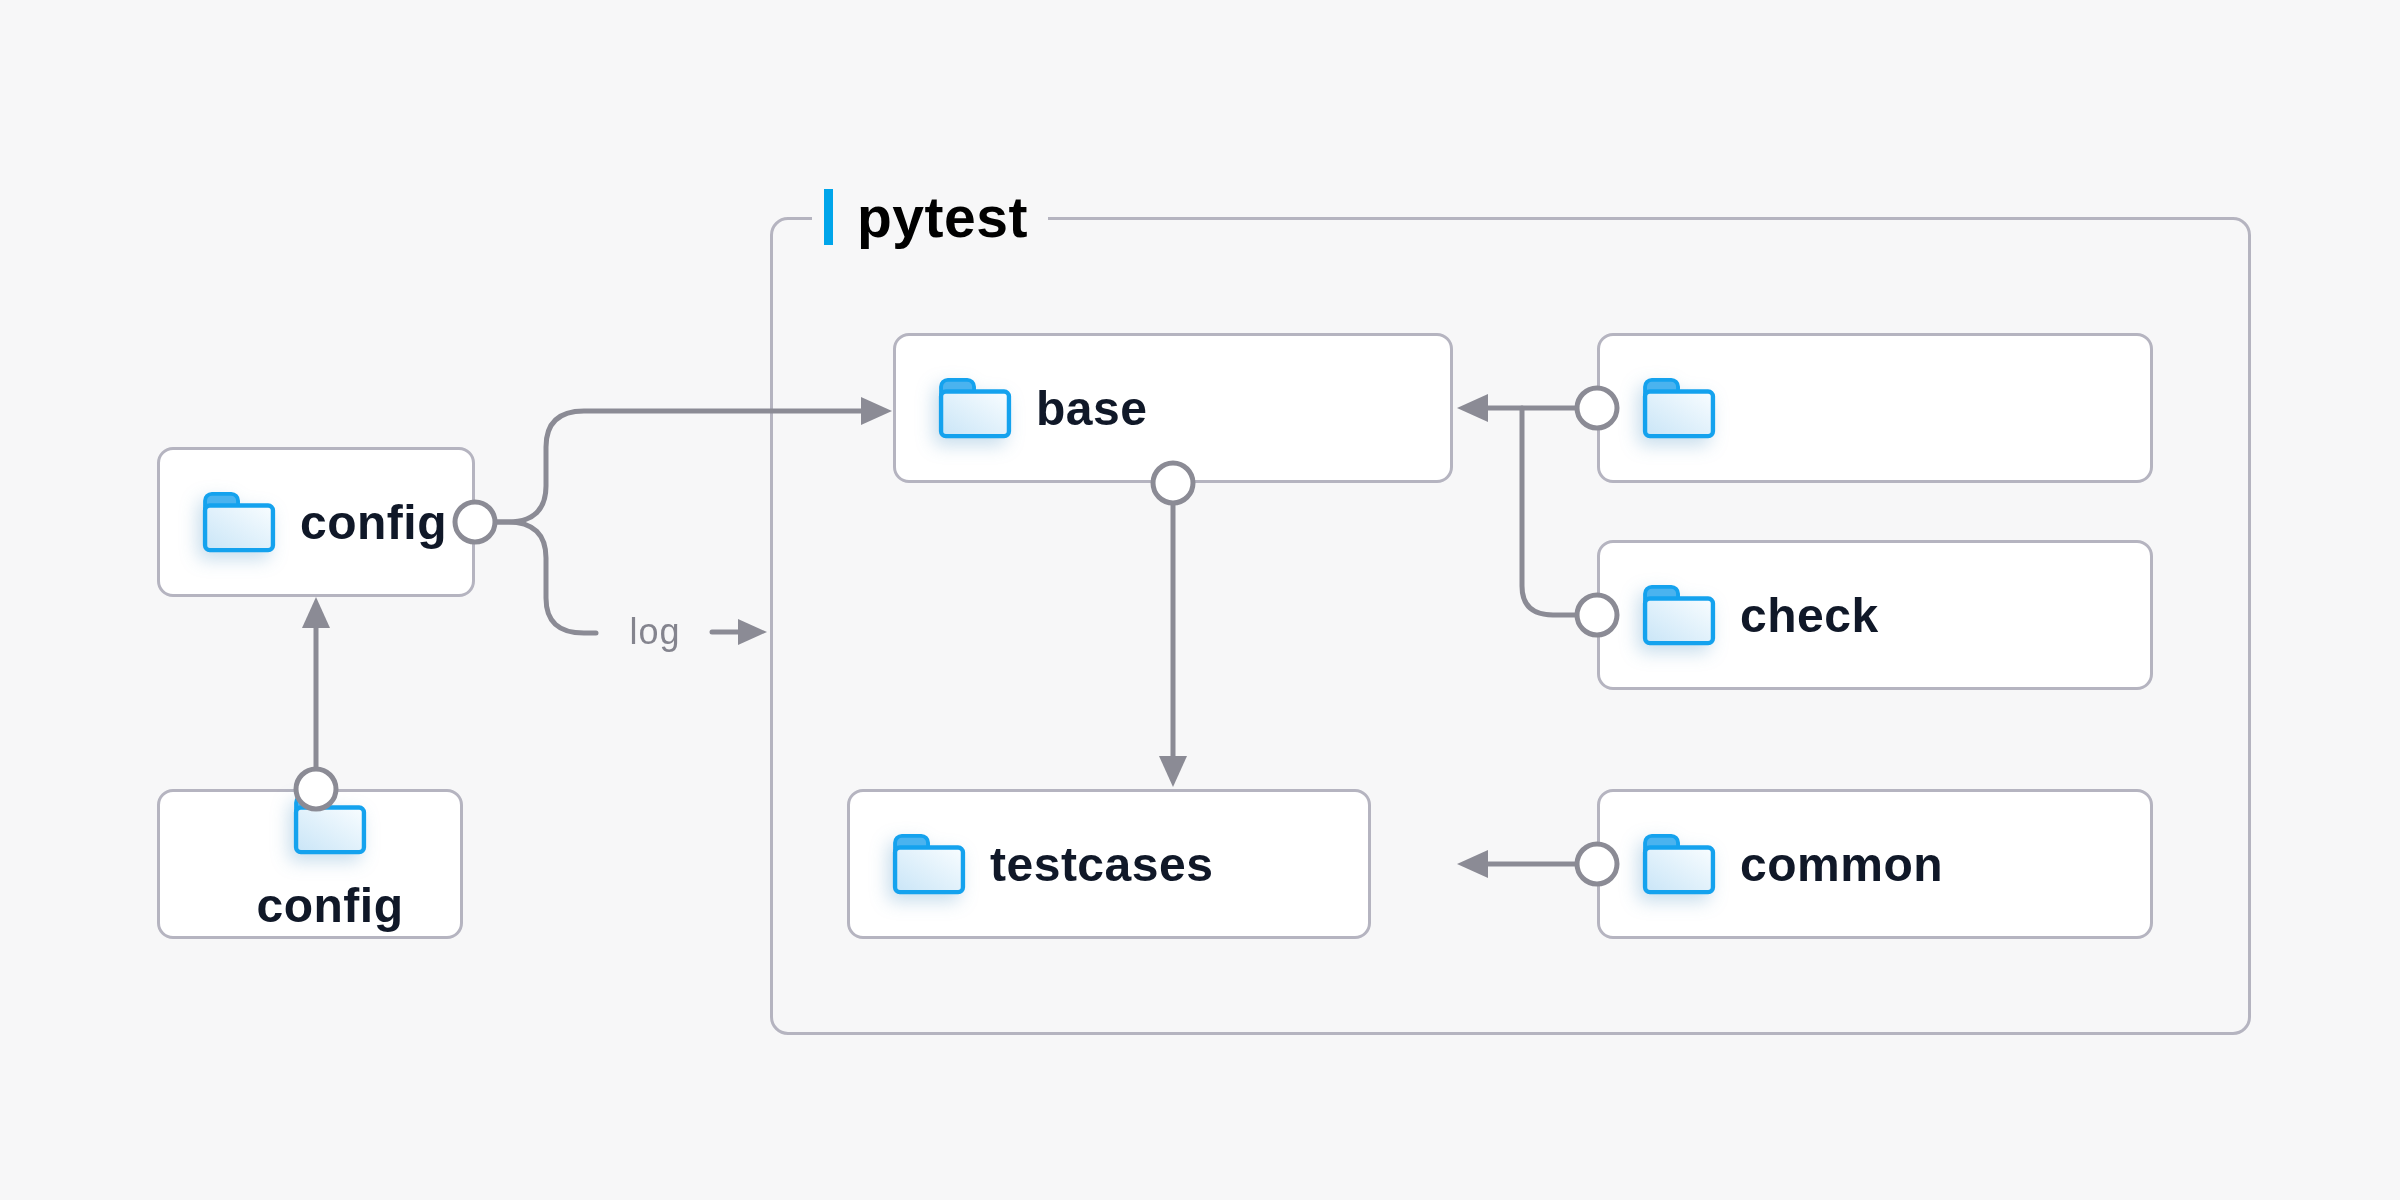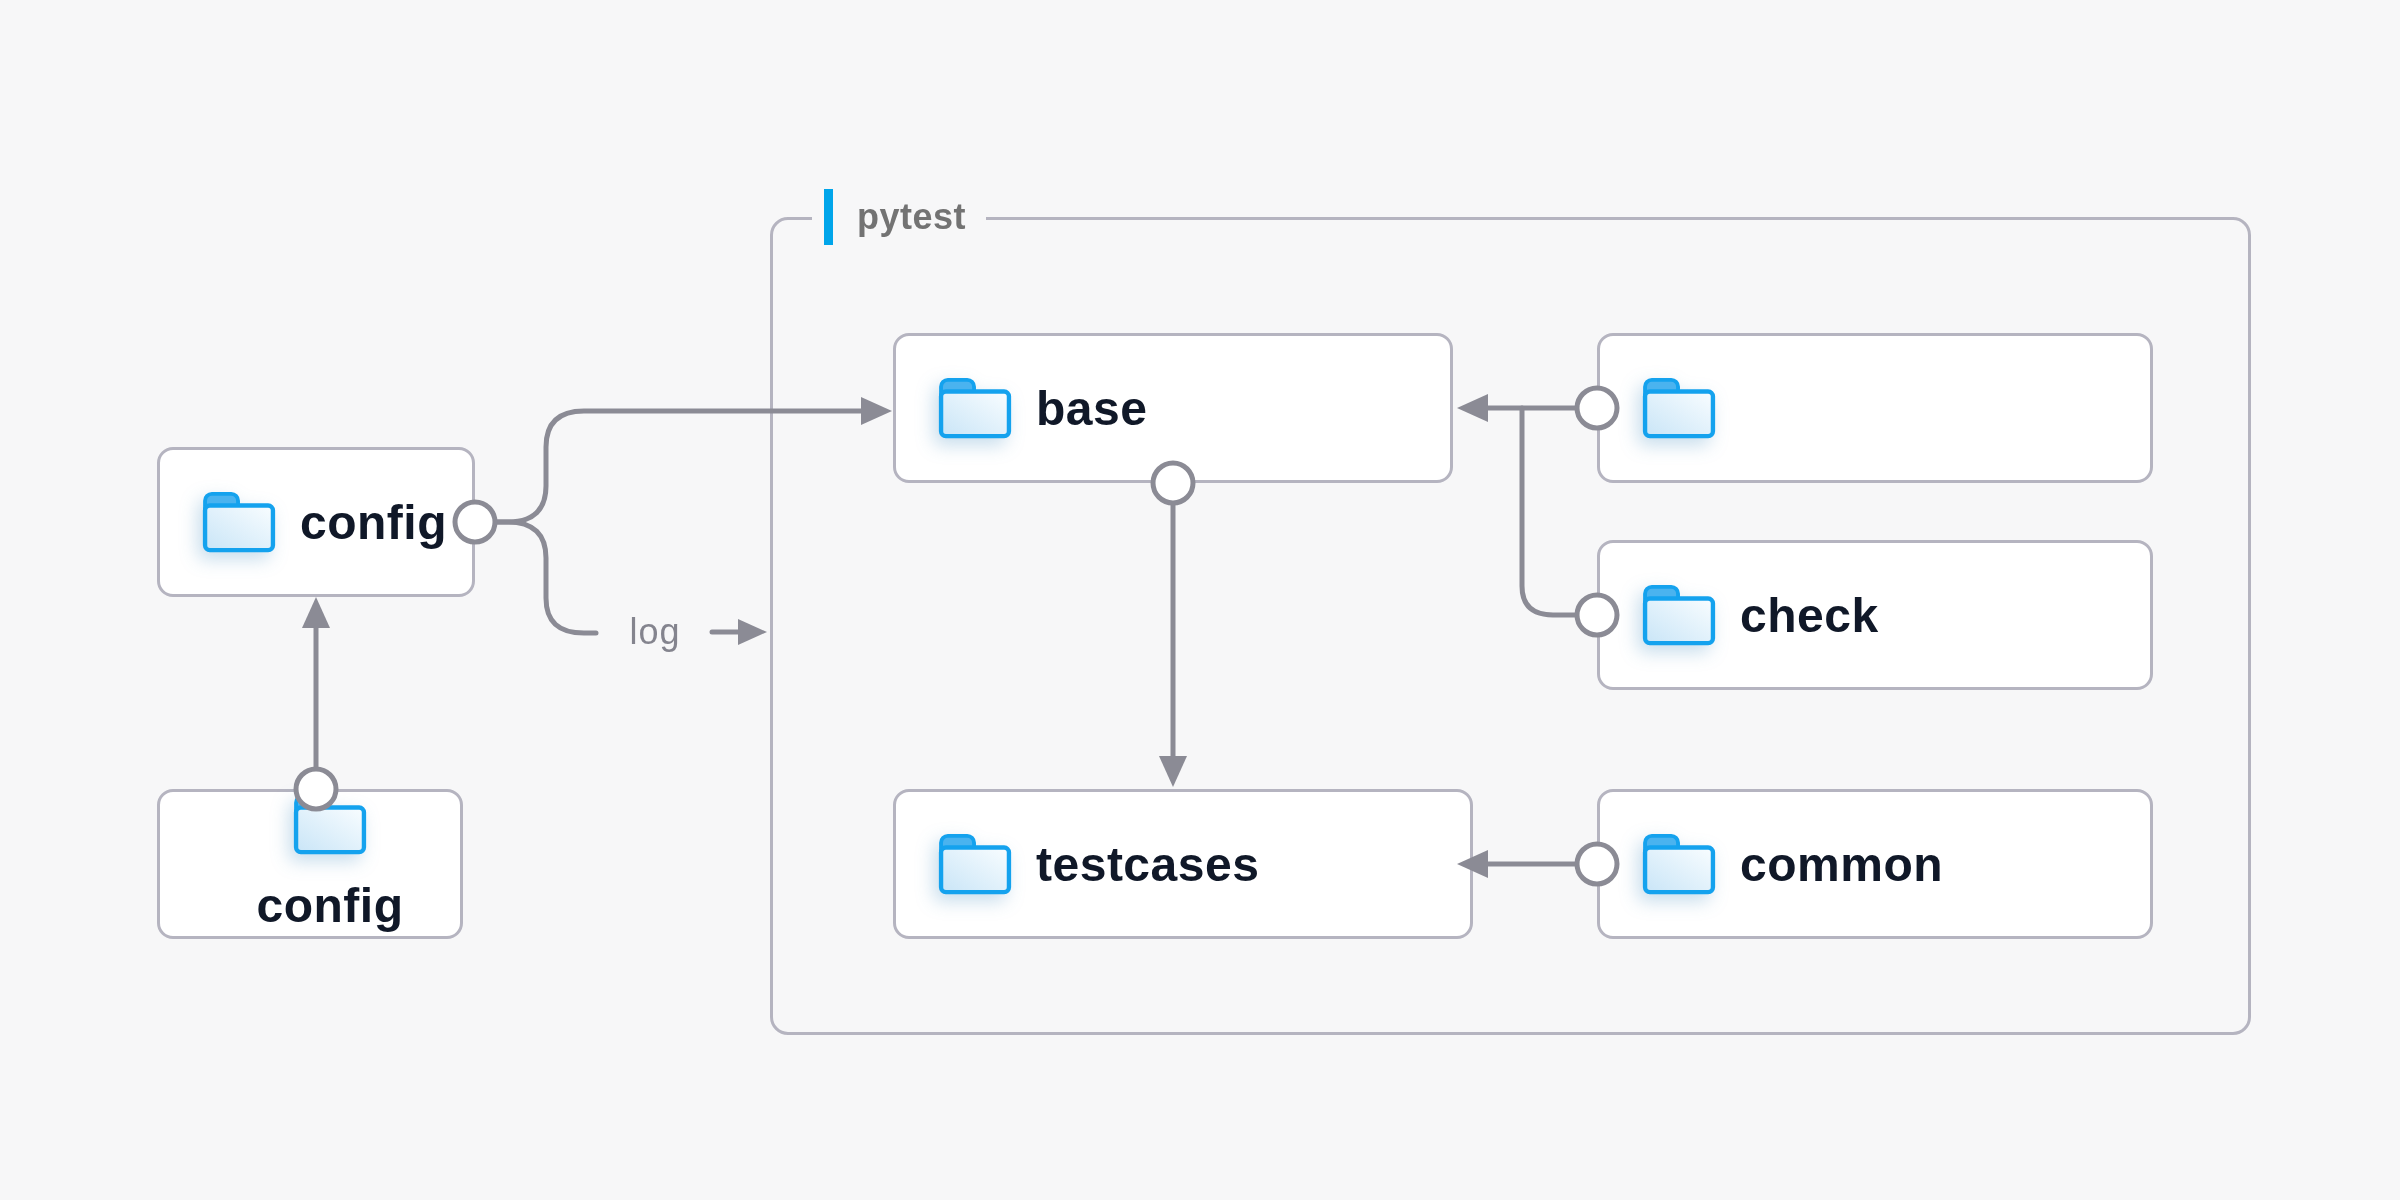--- a/index.html
+++ b/index.html
@@ -45,23 +45,23 @@
     padding: 8px 20px 8px 12px;
     z-index: 2;
   }
   .group-label .accent-bar {
     display: inline-block;
     width: 9px; height: 56px;
     background: #00a5ea;
     margin-right: 24px;
   }
   .group-label .group-title {
-    font-size: 36px;
+    font-size: 57px;
     font-weight: 700;
-    color: #737373;
+    color: #000000;
     letter-spacing: 0.5px;
     text-align: right;
   }
 
   
   .node {
     position: absolute;
     background: #ffffff;
     border: 3px solid #b5b4c0;
     border-radius: 16px;
@@ -82,21 +82,21 @@
     width: 78px;
     height: 64px;
     flex: 0 0 auto;
     filter: drop-shadow(-5px 7px 9px rgba(30, 120, 180, 0.25));
   }
 
   
   #node-utils     { left: 157px;  top: 447px; width: 318px; height: 150px; }
   #node-config    { left: 157px;  top: 789px; width: 306px; height: 150px; flex-direction: column; }
   #node-base      { left: 893px;  top: 333px; width: 560px; height: 150px; }
-  #node-testcases { left: 893px;  top: 789px; width: 580px; height: 150px; }
+  #node-testcases { left: 847px;  top: 789px; width: 524px; height: 150px; }
   #node-pymilvus  { left: 1597px; top: 333px; width: 556px; height: 150px; }
   #node-check     { left: 1597px; top: 540px; width: 556px; height: 150px; }
   #node-common    { left: 1597px; top: 789px; width: 556px; height: 150px; }
 
   
   .edge-label {
     position: absolute;
     left: 655px; top: 632px;
     transform: translate(-50%, -50%);
     font-size: 36px;

